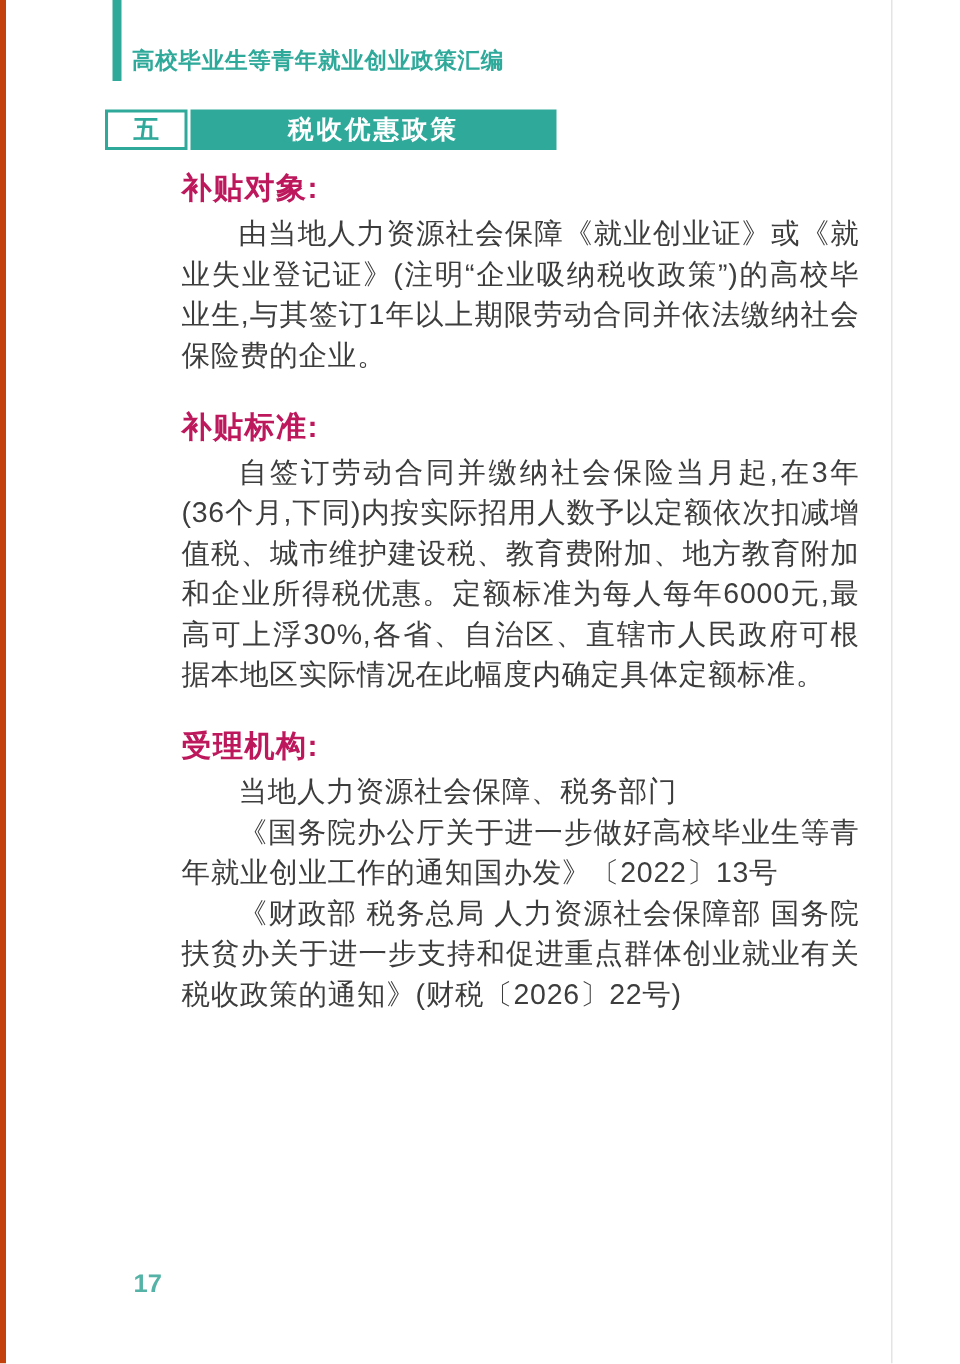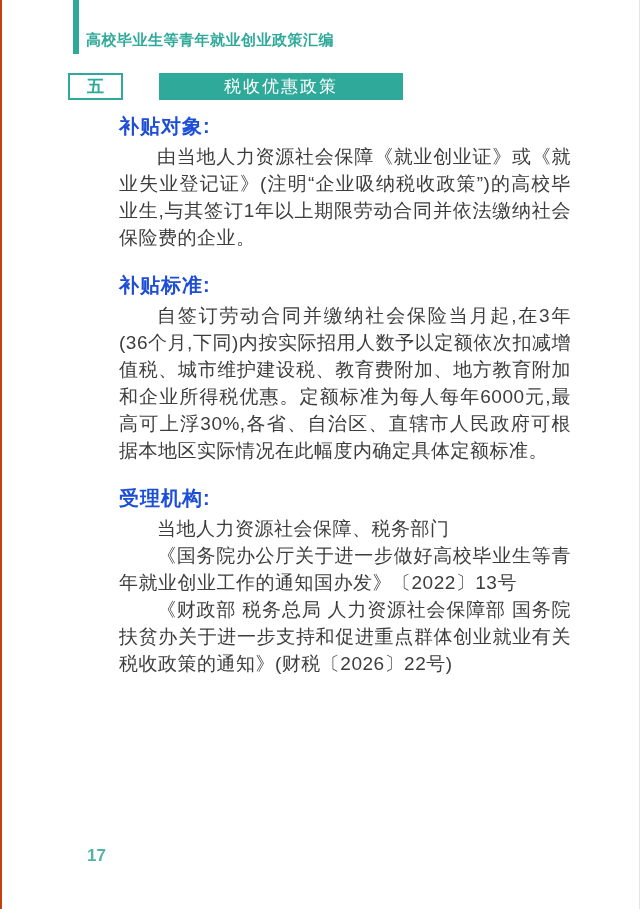--- a/index.html
+++ b/index.html
@@ -3,26 +3,26 @@
 <meta charset="utf-8">
 <style>
   html, body {
     margin: 0;
     padding: 0;
     background: #ffffff;
     font-family: "Liberation Sans", "DejaVu Sans", sans-serif;
   }
   .page {
     position: relative;
-    width: 640px;
+    width: 595px;
     height: 909px;
     background: #ffffff;
     overflow: hidden;
     box-sizing: border-box;
-    border-left: 2px solid #c2410c;
+    border-left: 4px solid #c2410c;
     border-right: 1px solid #e4e4e4;
   }
   
   .header-accent-bar {
     position: absolute;
     left: 71px;
     top: 0;
     width: 6px;
     height: 54px;
     background: #2ea99a;
@@ -56,40 +56,39 @@
   }
   .section-title-banner {
     position: absolute;
     left: 123px;
     top: 73px;
     width: 244px;
     height: 27px;
     background: #2ea99a;
     color: #ffffff;
     font-size: 17px;
-    font-weight: normal;
+    font-weight: bold;
     letter-spacing: 2px;
     display: flex;
     align-items: center;
     justify-content: center;
     line-height: 1;
-    margin-left: 34px;
   }
   
   .content {
     position: absolute;
     left: 117px;
     top: 116px;
     width: 452px;
   }
   .content h2 {
     font-size: 20px;
     line-height: 21px;
     font-weight: bold;
-    color: #1d4ed8;
+    color: #be185d;
     margin: 24px 0 6px 0;
     letter-spacing: 1px;
   }
   .content section:first-child h2 {
     margin-top: 0;
   }
   .content p {
     font-size: 19px;
     line-height: 27px;
     color: #3d3d3d;

